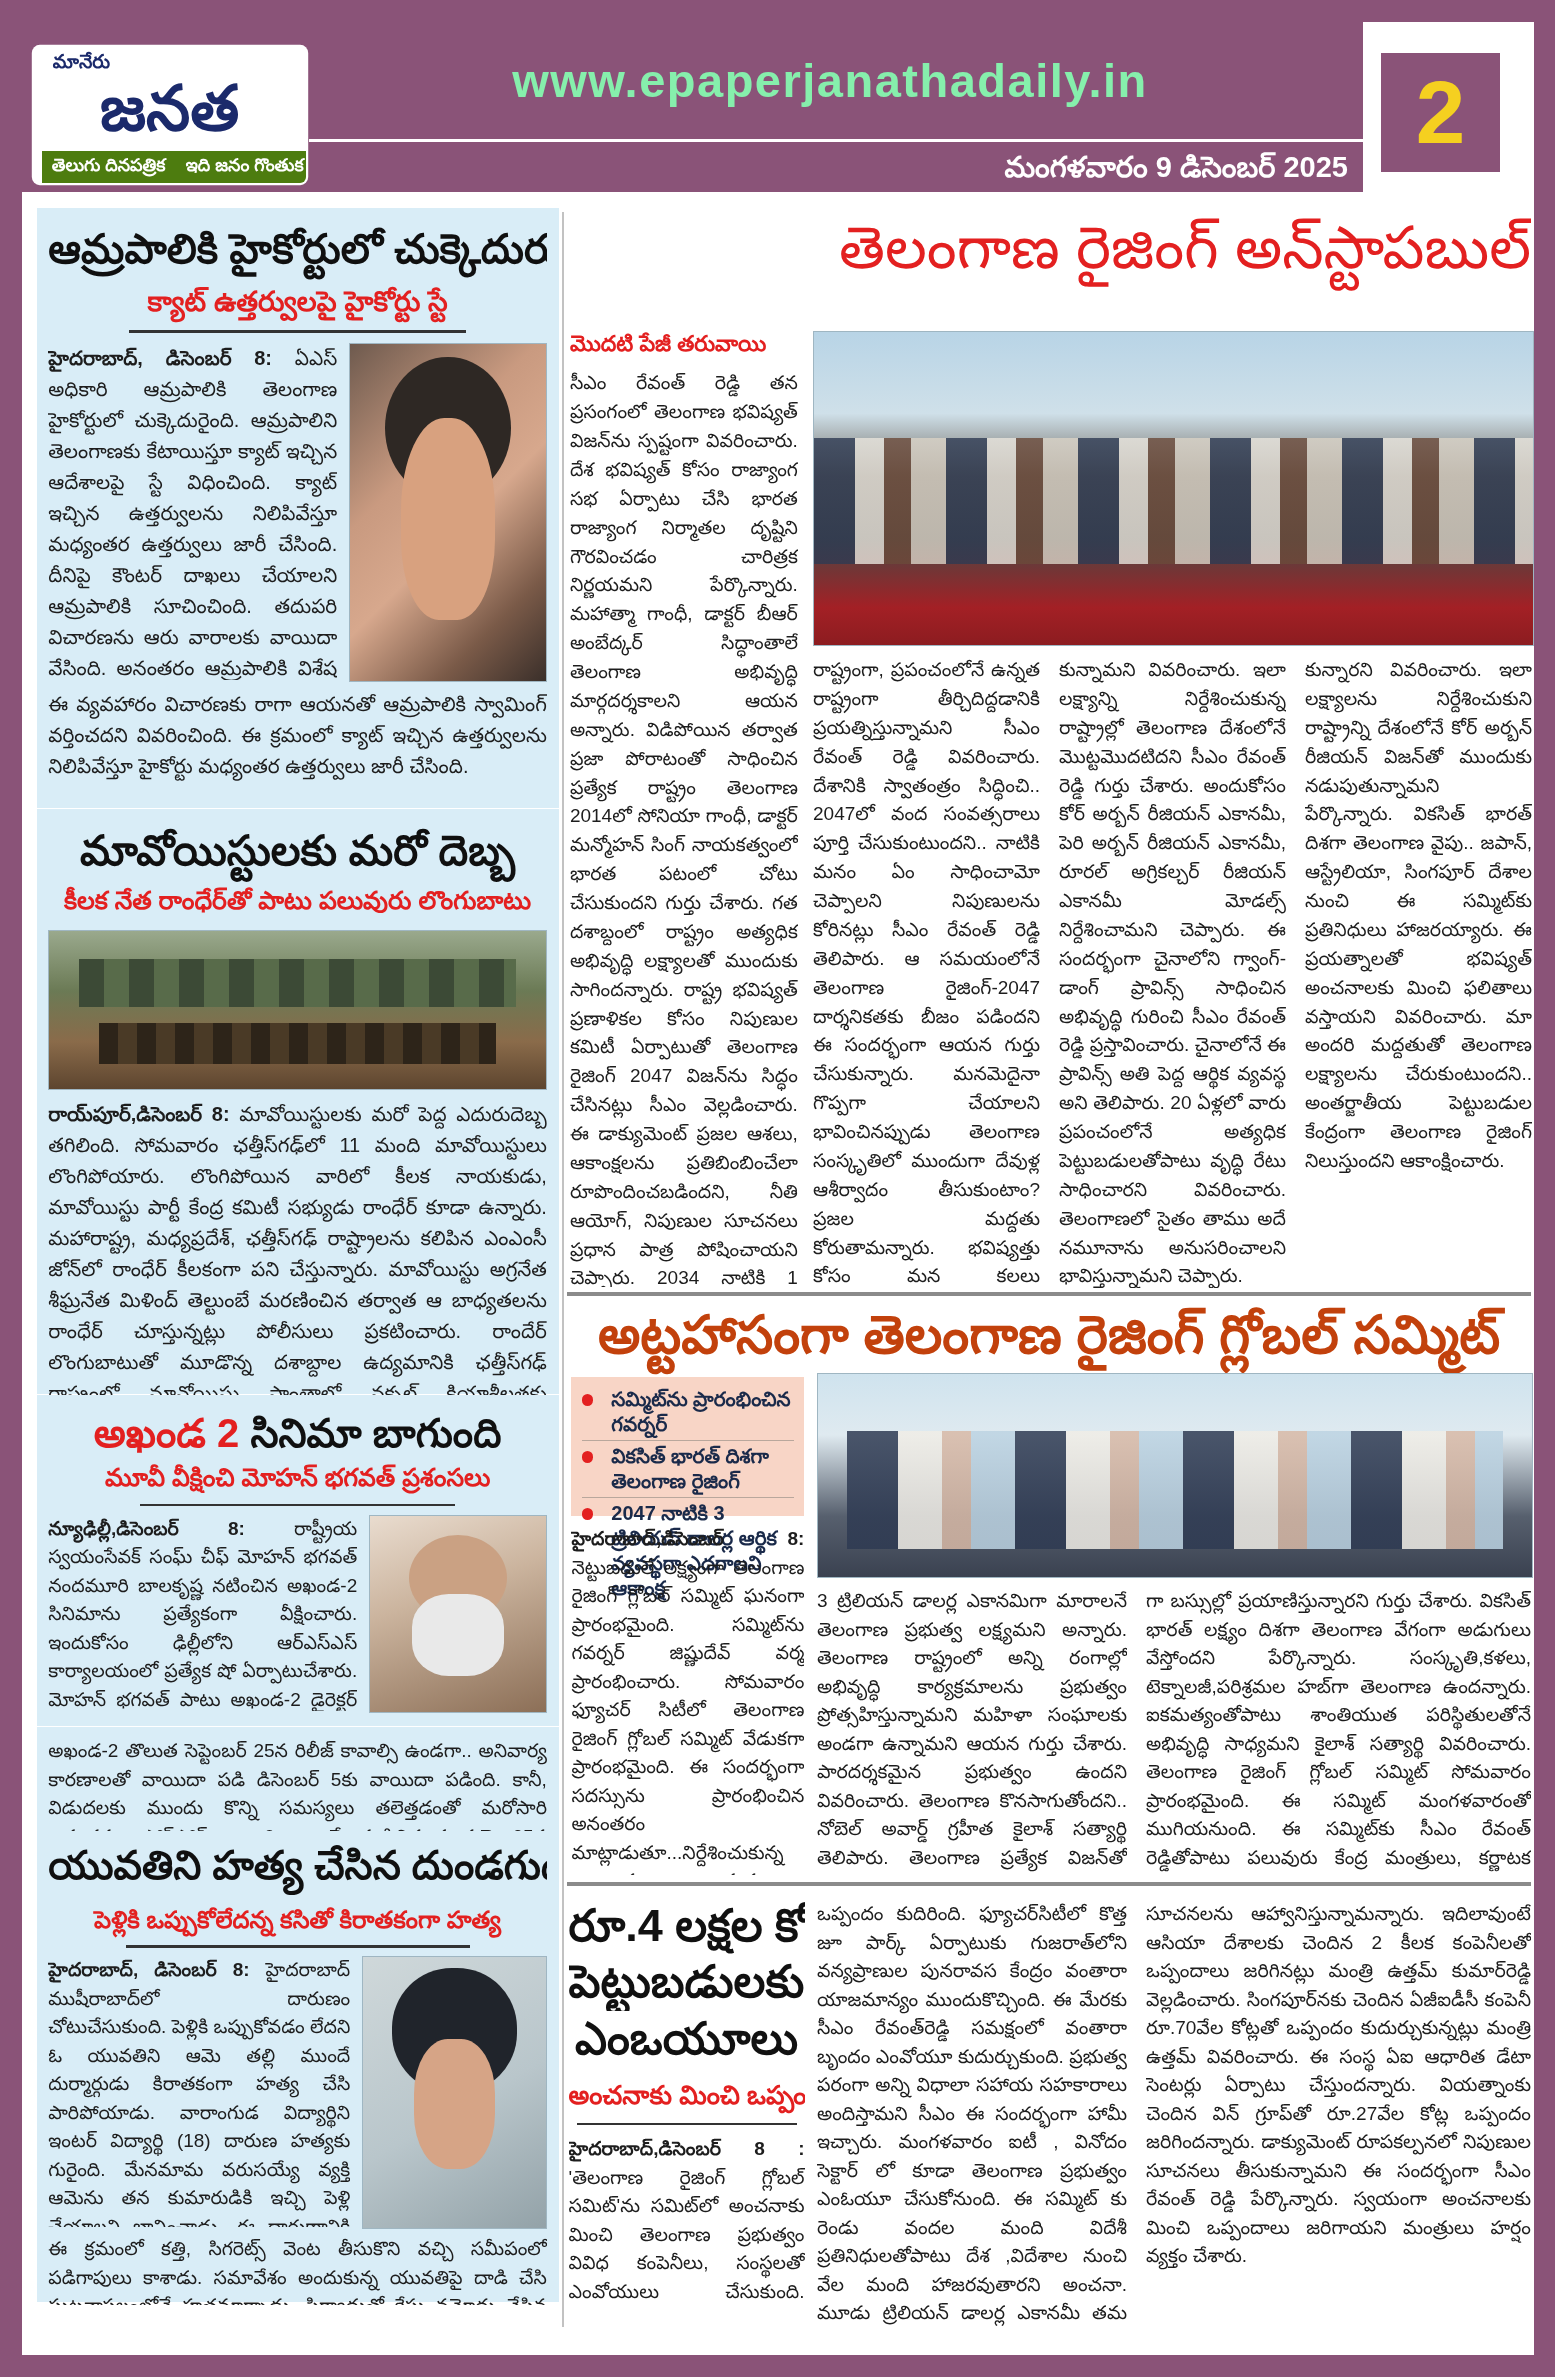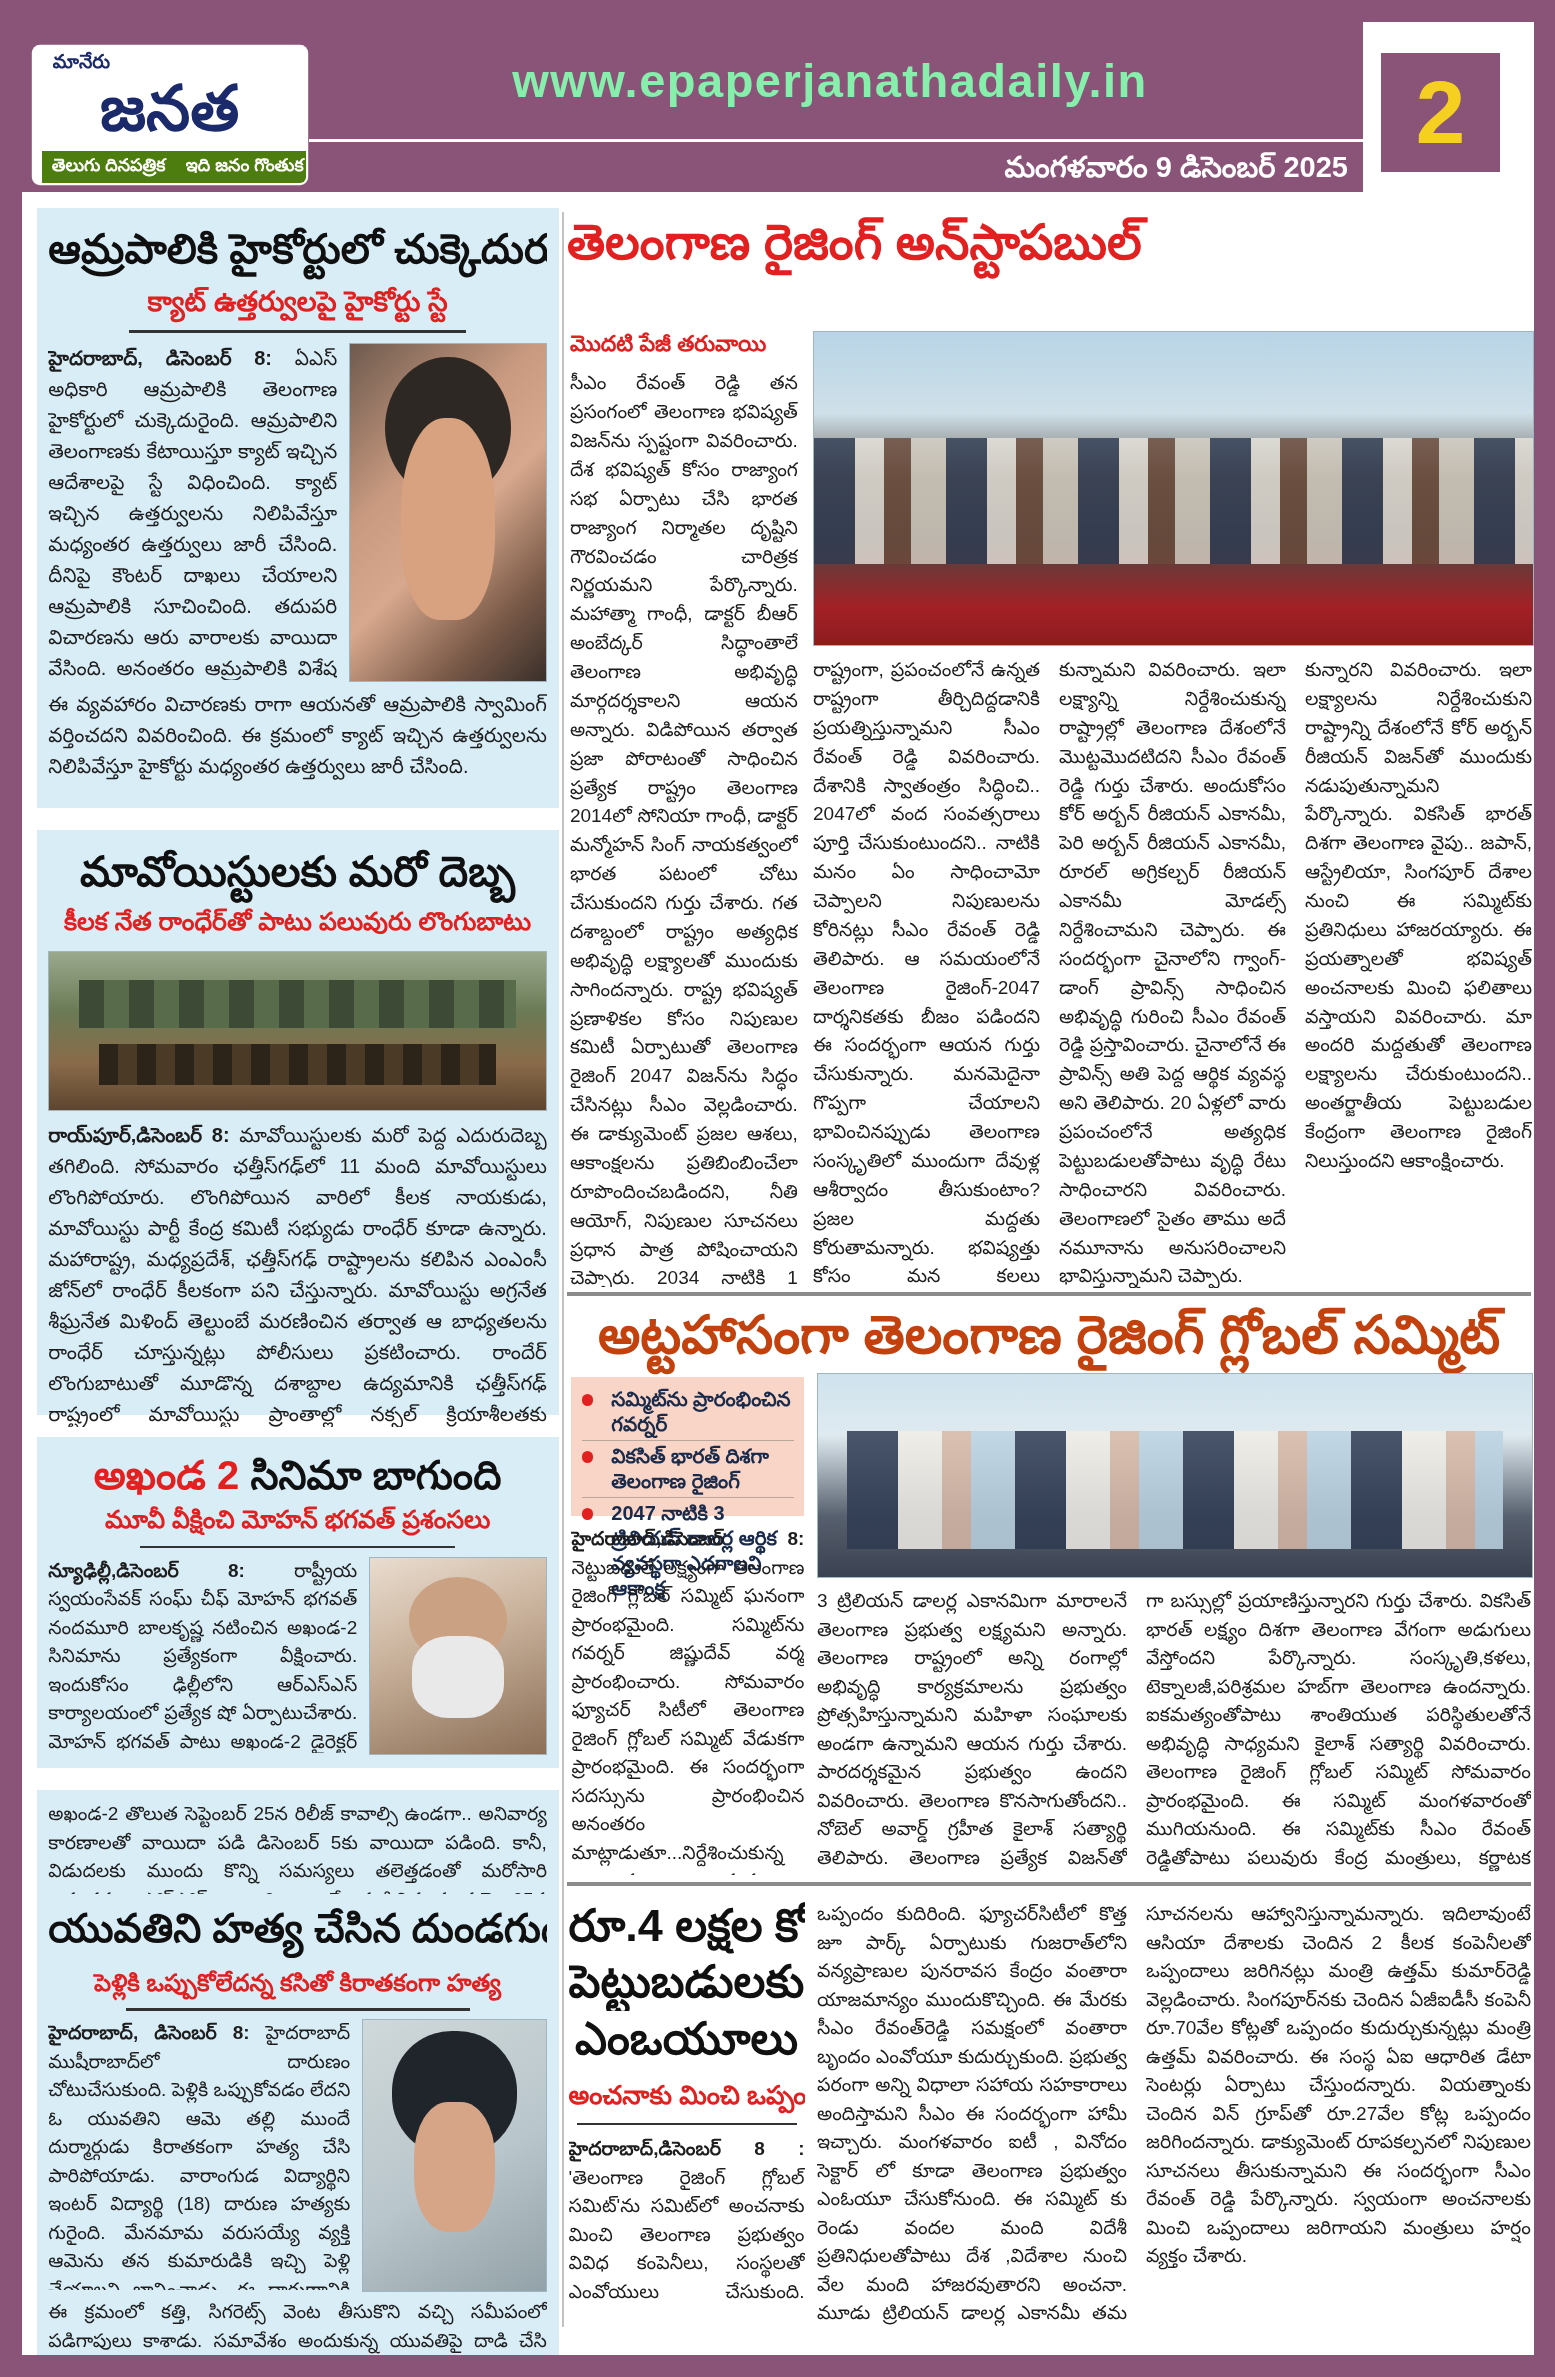--- a/index.html
+++ b/index.html
@@ -30,21 +30,21 @@
   .blue{background:#d9edf7;}
   .hl{font-weight:bold;color:#101010;text-align:center;white-space:nowrap;overflow:hidden;}
   .sub{font-weight:bold;color:#e32020;text-align:center;white-space:nowrap;overflow:hidden;}
   .sub-rule{height:2.2px;background:#333;margin:5.9px auto 0 auto;}
   .body-t{color:#1d1d1d;text-align:justify;overflow:hidden;}
   .dl{font-weight:bold;}
   .photo{position:relative;overflow:hidden;border:0.7px solid #9fb6c2;}
   .vline{position:absolute;width:1.5px;background:#c2c2c2;}
   .hrule{position:absolute;height:4.4px;background:#8b8b8b;}
   
-  .left-col{position:absolute;left:14.6px;top:186px;width:522px;display:flex;flex-direction:column;gap:22px;}
+  .left-col{position:absolute;left:14.6px;top:186px;width:522px;display:flex;flex-direction:column;gap:1px;}
   .story{padding:10.2px 11.7px;box-sizing:border-box;position:relative;}
   .row{display:flex;gap:11.7px;}
   
   .ph-amrapali{background:linear-gradient(135deg,#6e5a4e 0%,#c99a80 35%,#d7a88d 55%,#7a5a48 80%,#3a2f2a 100%);}
   .ph-amrapali:before{content:"";position:absolute;left:18%;top:4%;width:64%;height:42%;border-radius:50%;background:#2e2824;}
   .ph-amrapali:after{content:"";position:absolute;left:26%;top:22%;width:48%;height:60%;border-radius:46% 46% 40% 40%;background:#d8a17f;}
   .ph-maoist{background:linear-gradient(180deg,#9aa98d 0%,#6b7a55 38%,#8a6b4a 70%,#5d452f 100%);}
   .ph-maoist:before{content:"";position:absolute;left:6%;top:18%;width:88%;height:30%;background:
       repeating-linear-gradient(90deg,#3c4a36 0 25px,#586b4a 25px 50px);}
   .ph-maoist:after{content:"";position:absolute;left:10%;top:58%;width:80%;height:26%;background:
@@ -56,22 +56,22 @@
   .ph-murder:before{content:"";position:absolute;left:16%;top:4%;width:68%;height:46%;border-radius:48%;background:#20242b;}
   .ph-murder:after{content:"";position:absolute;left:28%;top:30%;width:44%;height:48%;border-radius:42%;background:#d6a486;}
   .ph-crowd{background:linear-gradient(180deg,#b8d4e6 0%,#cfe0e9 26%,#6d665e 46%,#4a4744 66%,#a32025 88%,#8c1c20 100%);}
   .ph-crowd:before{content:"";position:absolute;left:0;top:34%;width:100%;height:40%;background:
       repeating-linear-gradient(90deg,#2e3a52 0 41px,#e8e4dc 41px 70px,#6b4a3a 70px 97px,#d9d2c6 97px 132px);opacity:.8;}
   .ph-summit{background:linear-gradient(180deg,#cfe3ee 0%,#dfeaf0 30%,#57606e 70%,#3a4150 100%);}
   .ph-summit:before{content:"";position:absolute;left:4%;top:28%;width:92%;height:58%;background:
       repeating-linear-gradient(90deg,#2e3a52 0 51px,#f0ede6 51px 95px,#d8b9a6 95px 124px,#bcd3e2 124px 168px);opacity:.85;}
   
   .right-area{position:absolute;left:545px;top:186px;width:964px;height:2126px;}
-  .rising-hl{position:absolute;left:0;top:5.9px;width:100%;text-align:left;font-size:49px;
-             font-weight:bold;color:#e32020;white-space:nowrap;overflow:hidden;}
+  .rising-hl{position:absolute;left:0;top:5.9px;width:100%;text-align:right;font-size:59px;
+             font-weight:normal;color:#e32020;white-space:nowrap;overflow:hidden;}
   .lead-label{font-weight:bold;color:#e32020;font-size:22px;margin-bottom:7.3px;}
   .colgrid{display:flex;gap:19px;}
   .summit-hl{position:absolute;left:0;top:1096px;width:100%;text-align:center;font-size:53px;
              font-weight:bold;color:#c2410c;white-space:nowrap;overflow:hidden;}
   .bullets{position:absolute;left:4.4px;top:1169px;width:233px;height:139px;background:#f8d5c6;
            box-sizing:border-box;padding:7.3px 10.2px;display:flex;flex-direction:column;justify-content:space-around;}
   .bullet{display:flex;align-items:flex-start;gap:18px;border-bottom:0.7px solid #b9a79c;padding:2.9px 0;}
   .bullet:last-child{border-bottom:none;}
   .dot{width:11.7px;height:11.7px;border-radius:50%;background:#e32020;flex:0 0 11.7px;margin-top:7.3px;}
   .bullet span{font-weight:bold;color:#1a2a4a;font-size:20px;line-height:1.25;}

